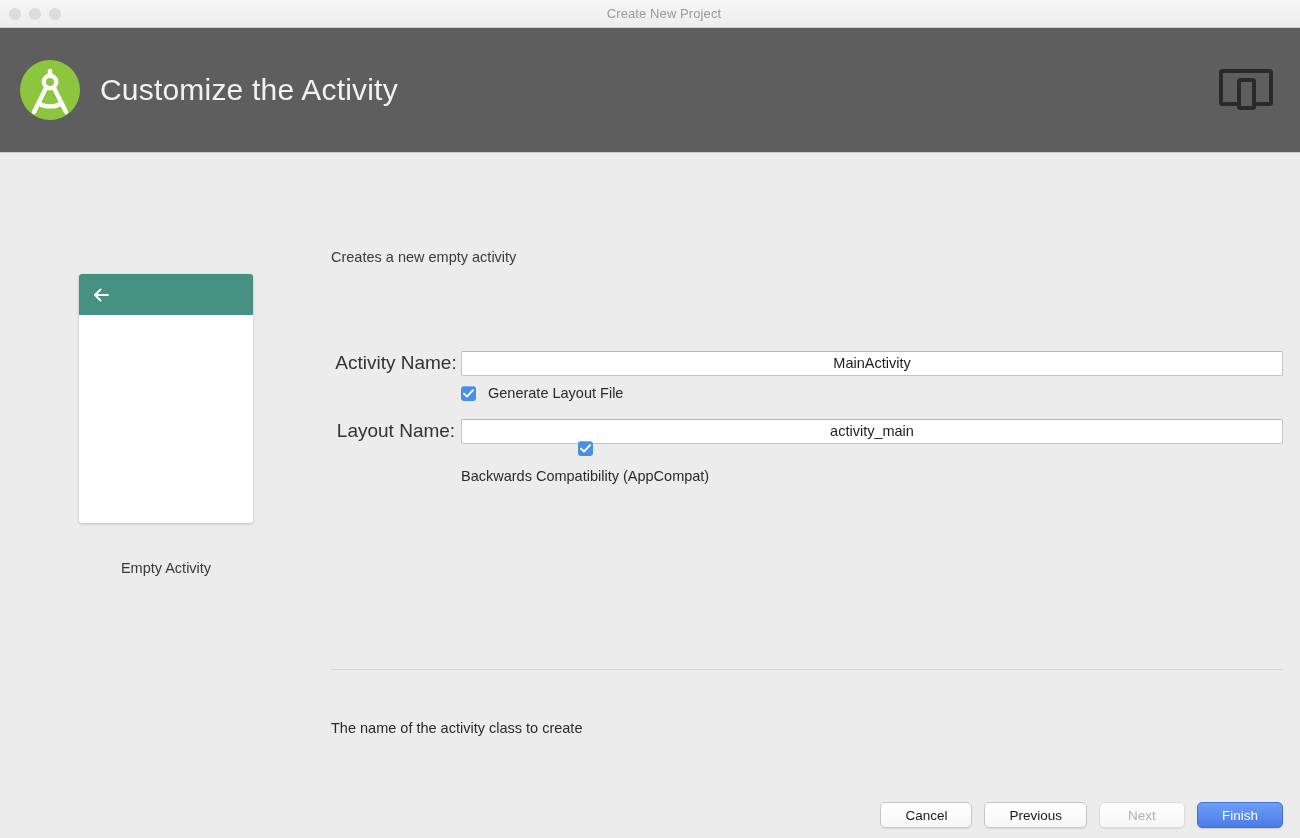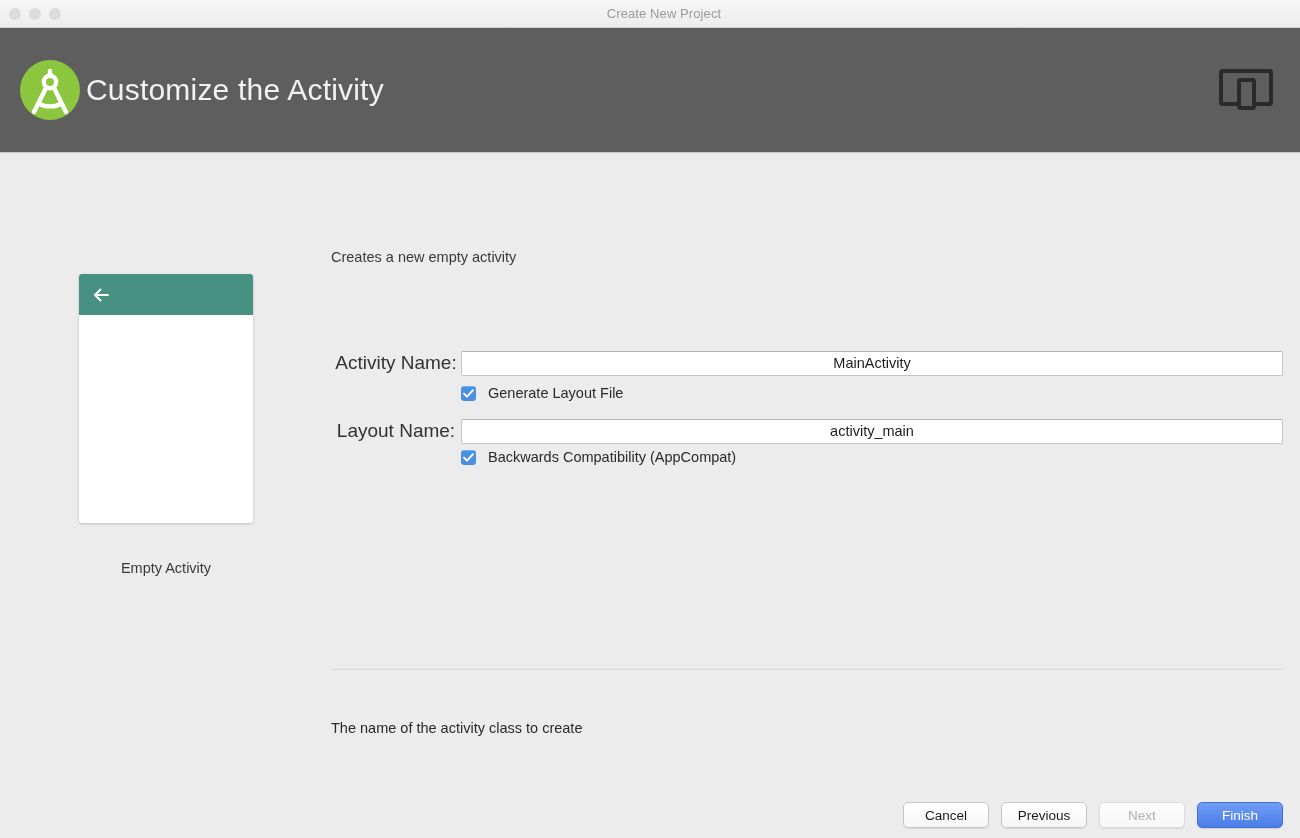--- a/index.html
+++ b/index.html
@@ -71,20 +71,21 @@
     box-sizing: border-box;
   }
   .as-logo {
     position: relative;
     width: 72px;
     height: 72px;
     flex: 0 0 72px;
   }
   .as-logo svg { display: block; }
   .header-title {
+    margin-left: 14px;
     color: #f2f2f2;
     font-size: 30px;
     font-weight: 300;
     letter-spacing: 0.2px;
     white-space: nowrap;
   }
   .device-icon {
     position: absolute;
     right: 26px;
     top: 50%;
@@ -181,21 +182,21 @@
   }
 
   .check-row {
     position: absolute;
     left: 130px;
     display: flex;
     align-items: center;
     gap: 12px;
   }
   .check-row.row-genlayout { top: 232px; }
-  .check-row.row-appcompat { top: 296px; }
+  .check-row.row-appcompat { top: 288px; flex-direction: column; }
 
   .checkbox {
     width: 15px;
     height: 15px;
     flex: 0 0 15px;
     border-radius: 3px;
     background: #4a90e2;
     box-shadow: inset 0 1px 0 rgba(255,255,255,0.25);
     display: flex;
     align-items: center;
@@ -229,21 +230,21 @@
     position: absolute;
     right: 17px;
     bottom: 10px;
     display: flex;
     align-items: center;
     gap: 12px;
   }
   .btn {
     height: 26px;
     min-width: 86px;
-    padding: 0 4px;
+    padding: 0 24px;
     box-sizing: border-box;
     border-radius: 5px;
     font-family: "Liberation Sans", sans-serif;
     font-size: 13.5px;
     display: flex;
     align-items: center;
     justify-content: center;
     border: 1px solid #c6c6c6;
     background: linear-gradient(to bottom, #ffffff 0%, #f6f6f6 100%);
     color: #1a1a1a;

